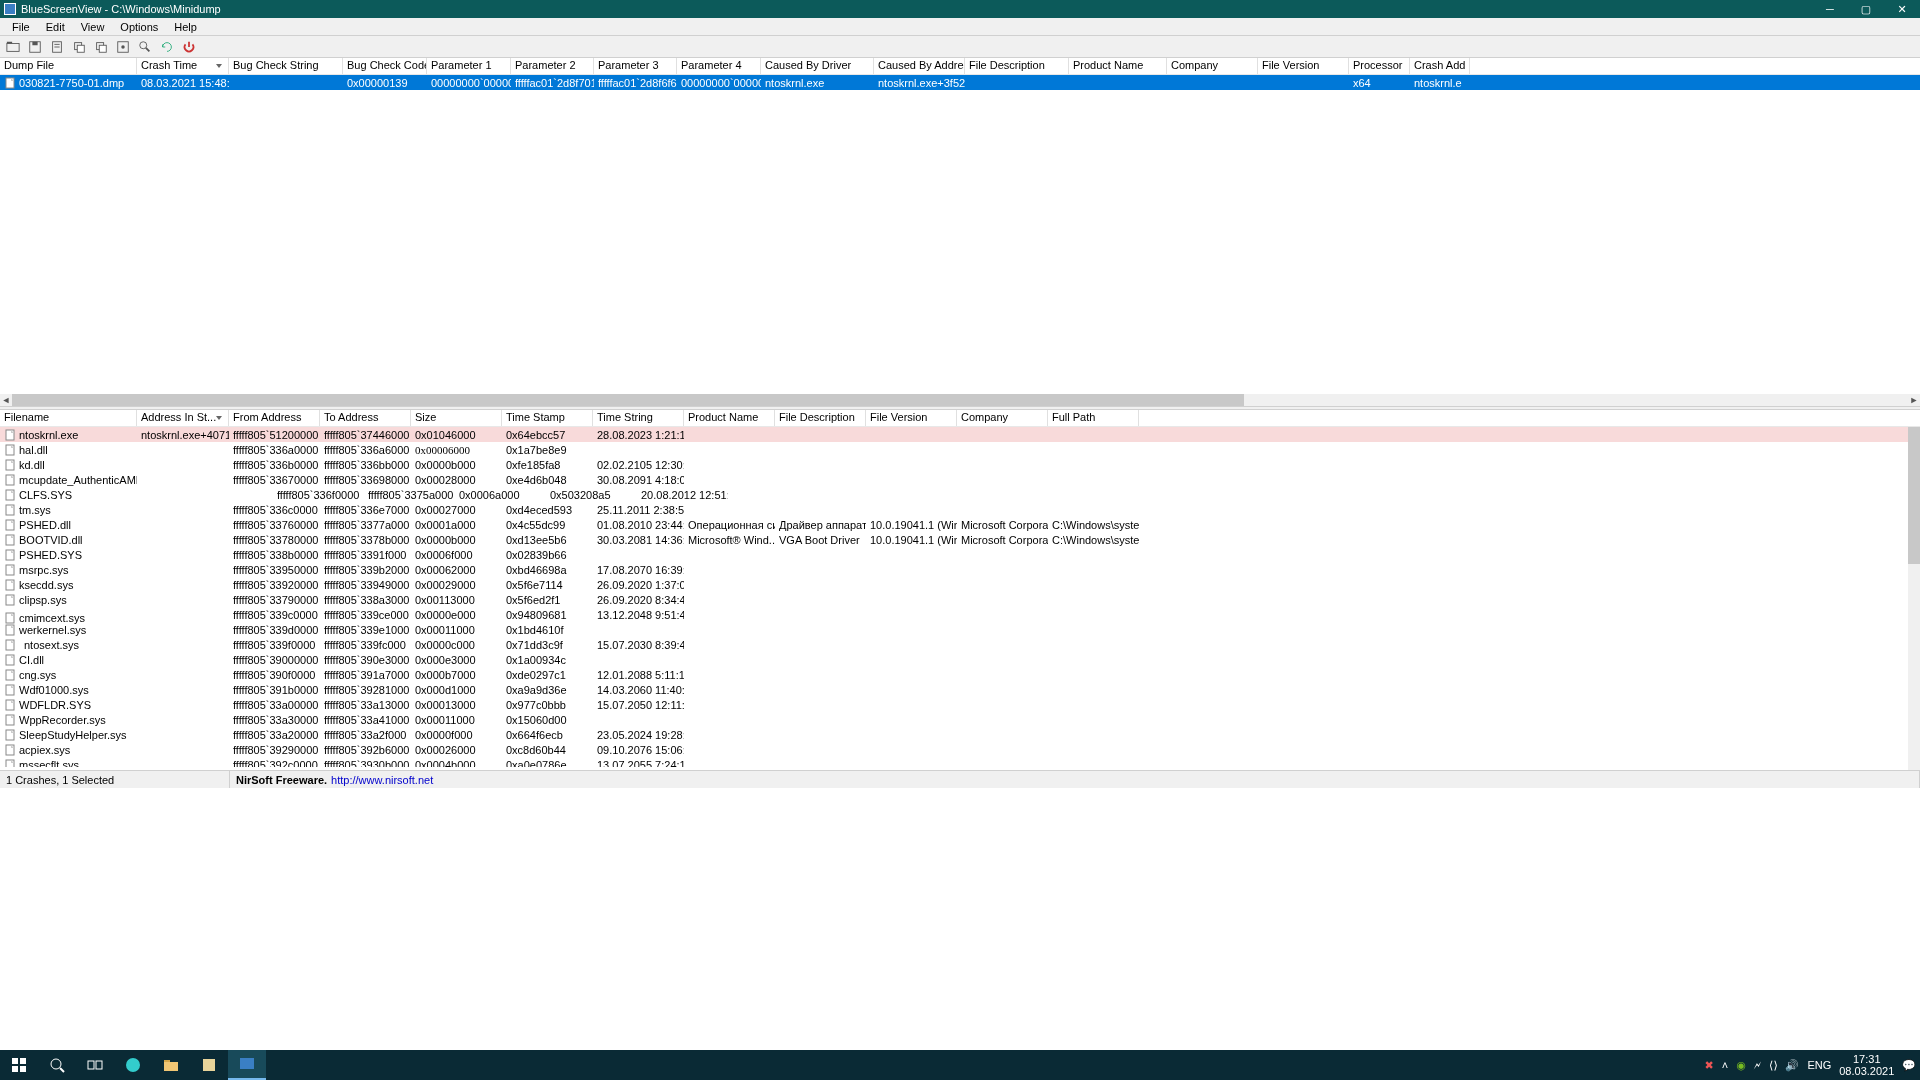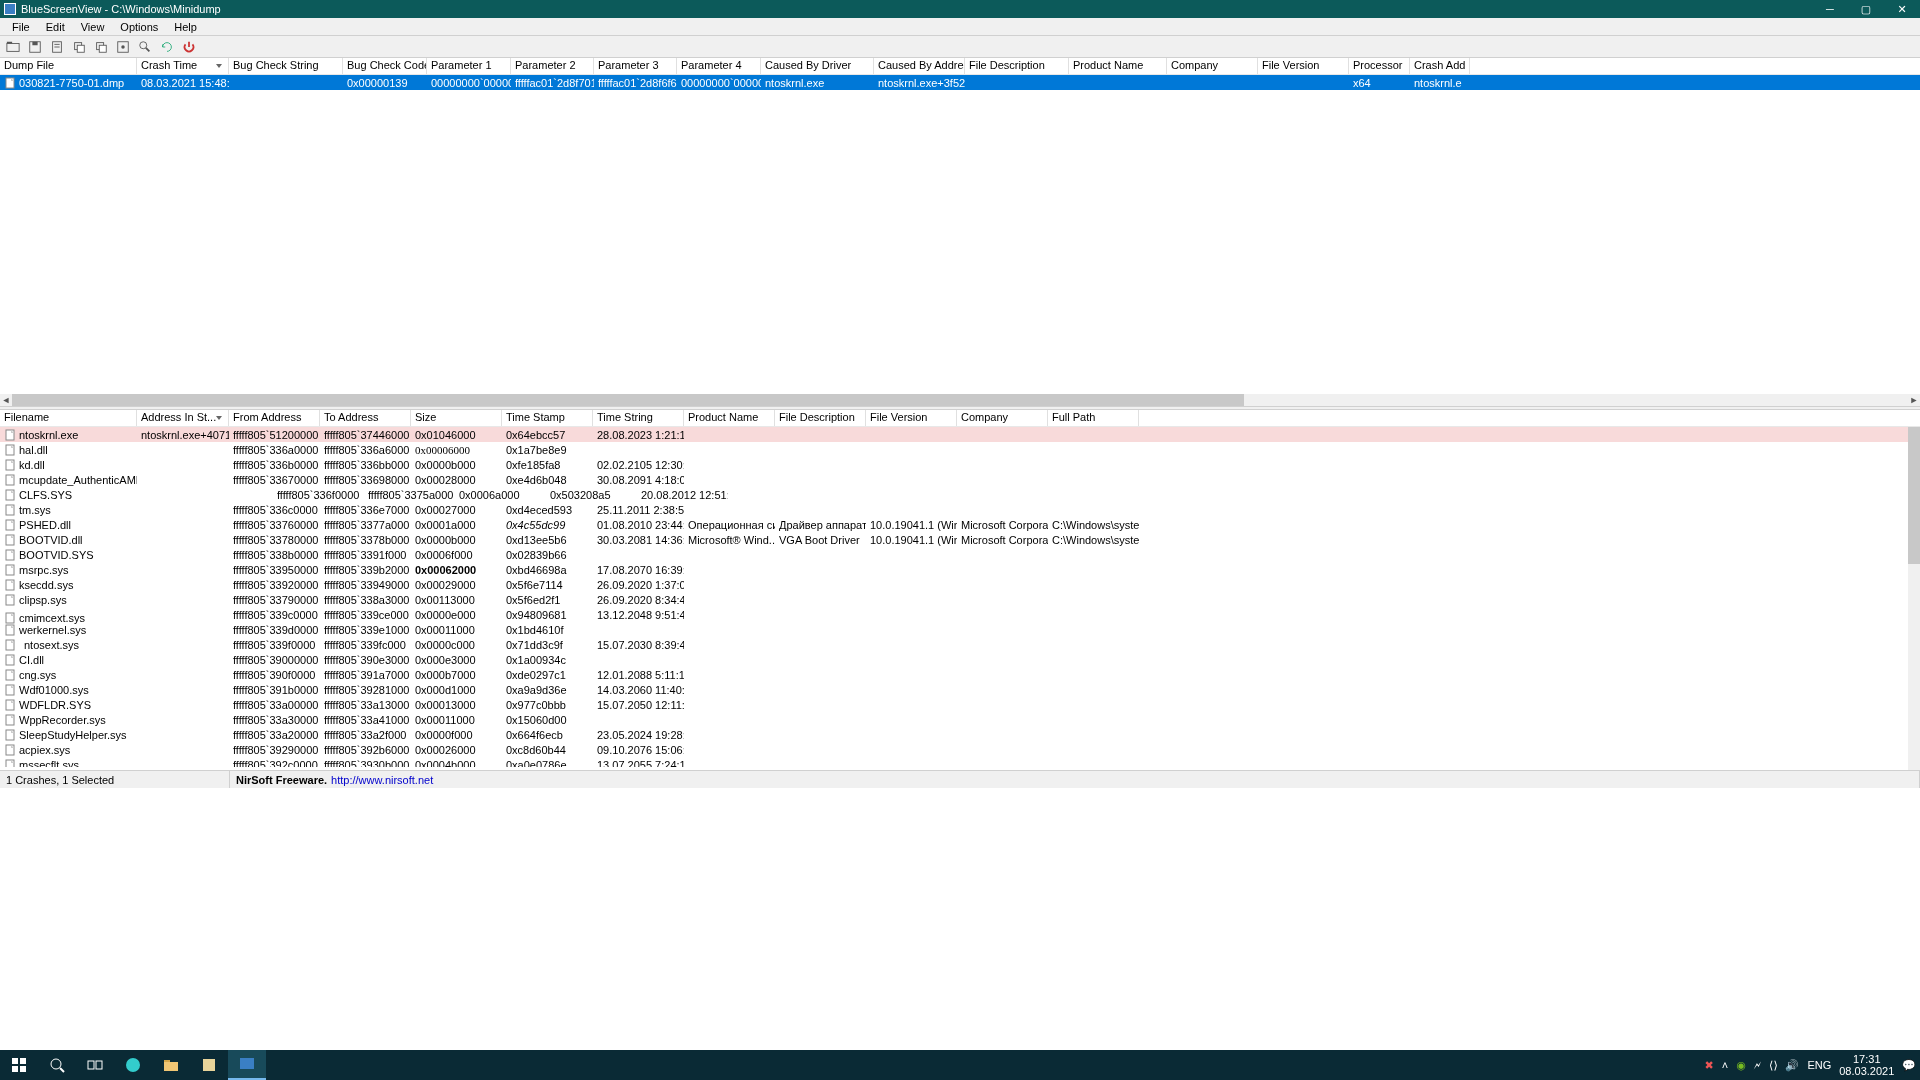--- a/index.html
+++ b/index.html
@@ -340,21 +340,21 @@
           <svg class="fileico" viewBox="0 0 12 12">
             <rect x="2" y="1" width="8" height="10" fill="#fff" stroke="#888"></rect>
             <path d="M7 1 L10 4 L7 4 Z" fill="#ccc"></path>
           </svg>
           <span>PSHED.dll</span>
         </div>
         <div class="cell" style="width: 92px;"></div>
         <div class="cell" style="width: 91px;">fffff805`33760000</div>
         <div class="cell" style="width: 91px;">fffff805`3377a000</div>
         <div class="cell" style="width: 91px;">0x0001a000</div>
-        <div class="cell" style="width: 91px; font-style: italic;">0x4c55dc99</div>
+        <div class="cell" style="width: 91px;">0x4c55dc99</div>
         <div class="cell" style="width: 91px;">01.08.2010 23:44:09</div>
         <div class="cell" style="width: 91px;">Операционная си...</div>
         <div class="cell" style="width: 91px;">Драйвер аппарат...</div>
         <div class="cell" style="width: 91px;">10.0.19041.1 (WinB...</div>
         <div class="cell" style="width: 91px;">Microsoft Corpora...</div>
         <div class="cell" style="width: 91px;">C:\Windows\syste...</div>
       </div>
       <div class="row">
         <div class="cell first" style="width: 137px;">
           <svg class="fileico" viewBox="0 0 12 12">
@@ -374,21 +374,21 @@
         <div class="cell" style="width: 91px;">10.0.19041.1 (WinB...</div>
         <div class="cell" style="width: 91px;">Microsoft Corpora...</div>
         <div class="cell" style="width: 91px;">C:\Windows\syste...</div>
       </div>
       <div class="row">
         <div class="cell first" style="width: 137px;">
           <svg class="fileico" viewBox="0 0 12 12">
             <rect x="2" y="1" width="8" height="10" fill="#fff" stroke="#888"></rect>
             <path d="M7 1 L10 4 L7 4 Z" fill="#ccc"></path>
           </svg>
-          <span>BOOTVID.SYS</span>
+          <span>PSHED.SYS</span>
         </div>
         <div class="cell" style="width: 92px;"></div>
         <div class="cell" style="width: 91px;">fffff805`338b0000</div>
         <div class="cell" style="width: 91px;">fffff805`3391f000</div>
         <div class="cell" style="width: 91px;">0x0006f000</div>
         <div class="cell" style="width: 91px;">0x02839b66</div>
         <div class="cell" style="width: 91px;"></div>
         <div class="cell" style="width: 91px;"></div>
         <div class="cell" style="width: 91px;"></div>
         <div class="cell" style="width: 91px;"></div>
@@ -399,21 +399,21 @@
         <div class="cell first" style="width: 137px;">
           <svg class="fileico" viewBox="0 0 12 12">
             <rect x="2" y="1" width="8" height="10" fill="#fff" stroke="#888"></rect>
             <path d="M7 1 L10 4 L7 4 Z" fill="#ccc"></path>
           </svg>
           <span>msrpc.sys</span>
         </div>
         <div class="cell" style="width: 92px;"></div>
         <div class="cell" style="width: 91px;">fffff805`33950000</div>
         <div class="cell" style="width: 91px;">fffff805`339b2000</div>
-        <div class="cell" style="width: 91px; font-weight: bold;">0x00062000</div>
+        <div class="cell" style="width: 91px;">0x00062000</div>
         <div class="cell" style="width: 91px;">0xbd46698a</div>
         <div class="cell" style="width: 91px;">17.08.2070 16:39:22</div>
         <div class="cell" style="width: 91px;"></div>
         <div class="cell" style="width: 91px;"></div>
         <div class="cell" style="width: 91px;"></div>
         <div class="cell" style="width: 91px;"></div>
         <div class="cell" style="width: 91px;"></div>
       </div>
       <div class="row">
         <div class="cell first" style="width: 137px;">

